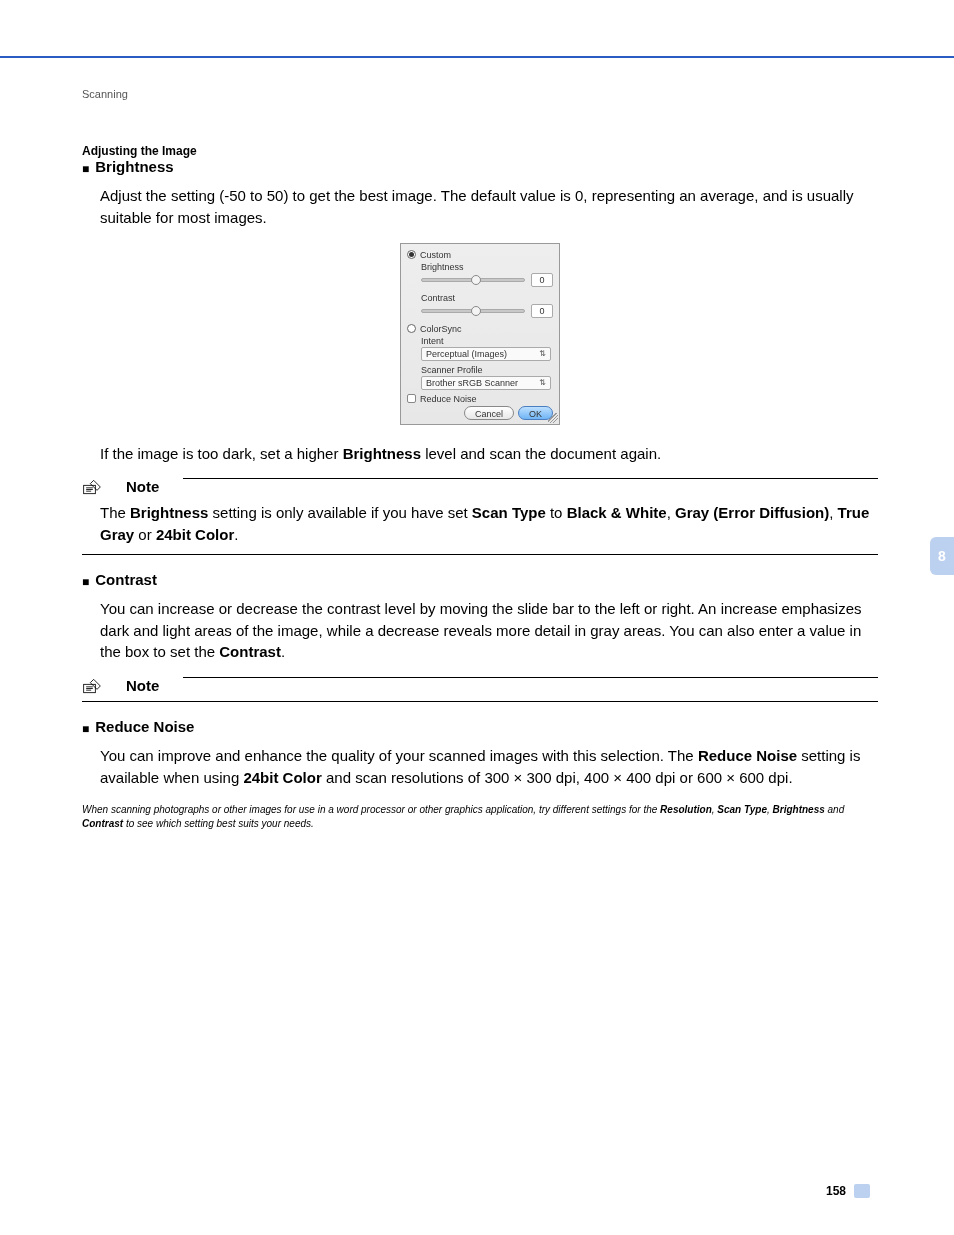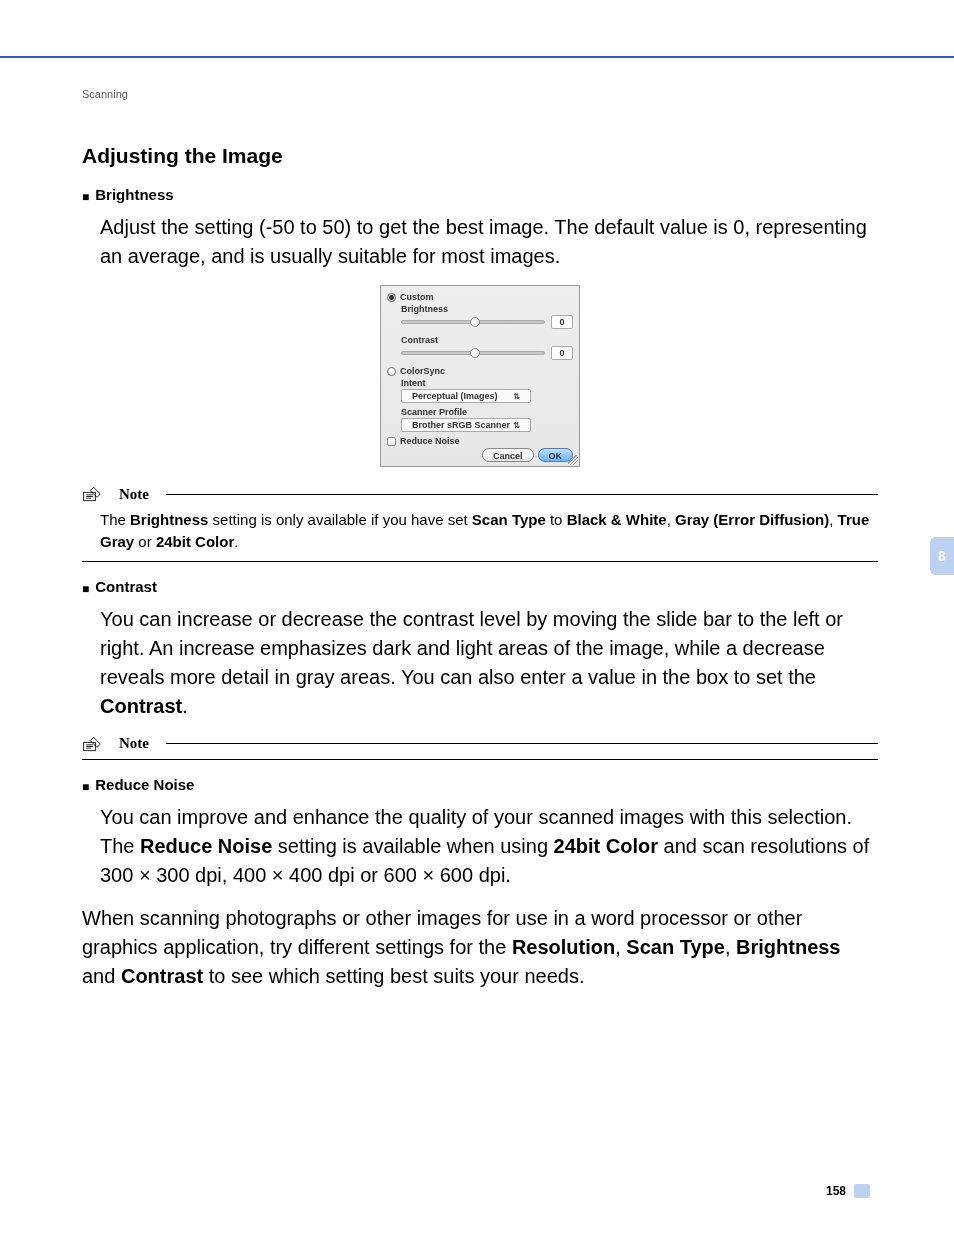--- a/index.html
+++ b/index.html
@@ -1,54 +1,54 @@
 <!DOCTYPE html>
 <html><head>
 <meta charset="utf-8">
 <style>
   * { box-sizing: border-box; margin: 0; padding: 0; }
   html, body { width: 954px; height: 1235px; font-family: Arial, Helvetica, sans-serif; background: #fff; color: #000; }
   .topbar { width: 100%; height: 58px; border-bottom: 2px solid #2a5cc4; }
   .page { padding: 30px 76px 0 82px; position: relative; }
   .breadcrumb { font-size: 11px; color: #555; margin-bottom: 44px; }
-  .h-title { font-size: 21px; font-weight: bold; margin-bottom: 18px; }
+  .h-title { font-size: 12px; font-weight: bold; }
   .bullet-row { display: flex; align-items: baseline; margin-bottom: 10px; }
   .bullet-row .sq { font-size: 12px; margin-right: 6px; line-height: 1; position: relative; top: 1px; }
   .bullet-row .bh { font-size: 15px; font-weight: bold; }
-  .body { font-size: 20px; line-height: 1.45; margin: 0 0 14px 18px; }
+  .body { font-size: 15px; line-height: 1.45; margin: 0 0 14px 18px; }
   .body .b { font-weight: bold; }
-  .body-noindent { font-size: 20px; line-height: 1.45; margin: 0 0 14px 0; }
+  .body-noindent { font-size: 10px; line-height: 1.45; margin: 0 0 14px 0; font-style: italic; }
   .body-noindent .b { font-weight: bold; }
 
   
-  .dlg-wrap { width: 200px; margin: 2px auto 18px auto; font-weight: bold; }
+  .dlg-wrap { width: 160px; margin: 2px auto 18px auto; }
   .dlg { border: 1px solid #999; background: linear-gradient(#eeeeee,#e7e7e7); font-size: 9px; color: #333; position: relative; padding: 6px 6px 20px 6px; }
   .dlg .radio { display: flex; align-items: center; gap: 4px; margin-bottom: 2px; }
   .dlg .radio .dot { width: 9px; height: 9px; border: 1px solid #666; border-radius: 50%; background: #fff; display: inline-flex; align-items: center; justify-content: center; }
   .dlg .radio .dot.sel::after { content:""; width:5px; height:5px; border-radius:50%; background:#333; }
   .dlg .lbl { font-size: 9px; margin: 2px 0 1px 14px; }
   .dlg .slider-row { display:flex; align-items:center; gap:6px; margin: 0 0 6px 14px; }
   .dlg .track { flex:1; height:4px; background:#c8c8c8; border:1px solid #aaa; border-radius:2px; position:relative; }
   .dlg .thumb { position:absolute; top:-4px; left:48%; width:10px; height:10px; border-radius:50%; background:#f4f4f4; border:1px solid #888; }
   .dlg .valbox { width:22px; height:14px; border:1px solid #aaa; background:#fff; border-radius:2px; display:flex; align-items:center; justify-content:center; font-size:9px; }
   .dlg .sel-row { margin: 0 0 4px 14px; }
-  .dlg .select { width: 130px; height: 14px; border:1px solid #aaa; background:#fafafa; border-radius:2px; padding:0 10px; display:flex; align-items:center; justify-content:space-between; font-size:9px; }
+  .dlg .select { width: 130px; height: 14px; border:1px solid #aaa; background:#fafafa; border-radius:2px; padding:0 4px; display:flex; align-items:center; justify-content:space-between; font-size:9px; }
   .dlg .select .arr { font-size:8px; color:#555; }
   .dlg .chk-row { display:flex; align-items:center; gap:4px; margin-top:4px; }
   .dlg .chk { width:9px; height:9px; border:1px solid #888; background:#fff; border-radius:2px; }
   .dlg .btnbar { position:absolute; right:6px; bottom:4px; display:flex; gap:4px; }
   .dlg .btn { height:14px; border:1px solid #888; border-radius:7px; padding:0 10px; font-size:9px; display:flex; align-items:flex-end; background:linear-gradient(#fff,#e8e8e8); }
   .dlg .btn.ok { background:linear-gradient(#bde0ff,#6fb4f5); border-color:#4a7ec0; }
   .dlg .resizer { position:absolute; right:1px; bottom:1px; width:10px; height:10px; background:
       linear-gradient(135deg, transparent 0 40%, #999 40% 48%, transparent 48% 56%, #999 56% 64%, transparent 64% 72%, #999 72% 80%, transparent 80%);
   }
 
   
   .note { margin: 14px 0 10px 0; }
-  .note-head { display:flex; align-items:center; gap:17px; margin-bottom:6px;font-family:Liberation Serif, serif; }
+  .note-head { display:flex; align-items:flex-start; gap:24px; margin-bottom:6px; }
   .note-head .rule { flex:1; height:1px; background:#000; }
   .note-head .nlabel { font-size:15px; font-weight:bold; }
   .note-head .nicn { width:20px; height:18px; }
   .note-body { font-size:15px; line-height:1.45; margin: 0 0 8px 18px; }
   .note-body .b { font-weight: bold; }
   .note-div { height:1px; background:#000; margin: 4px 0 16px 0; }
 
   
   .sidetab { position:absolute; right:0; top:537px; width:24px; height:38px; background:#bcd1ef; border-radius:6px 0 0 6px; display:flex; align-items:center; justify-content:center; font-size:14px; font-weight:bold; color:#fff; }
   .pagenum-wrap { position:absolute; right:84px; top:1184px; display:flex; align-items:center; gap:8px;margin-left:45px; }
@@ -128,20 +128,23 @@
             <span>Cancel</span>
           </div>
         <div class="btn ok">
             <span>OK</span>
           </div>
       </div>
       <div class="resizer"></div>
     </div>
   </div>
 
+  <p class="body">
+    <span>If the image is too dark, set a higher </span><span class="b">Brightness</span><span> level and scan the document again.</span>
+  </p>
 
   <div class="note">
     <div class="note-head">
       <svg class="nicn" viewBox="0 0 24 20">
           <rect x="2" y="8" width="14" height="10" fill="none" stroke="#000" stroke-width="1"></rect>
           <line x1="5" y1="11" x2="13" y2="11" stroke="#000"></line>
           <line x1="5" y1="13" x2="13" y2="13" stroke="#000"></line>
           <line x1="5" y1="15" x2="11" y2="15" stroke="#000"></line>
           <path d="M14 2 L22 10 L18 14 L10 6 Z" fill="none" stroke="#000"></path>
         </svg>

